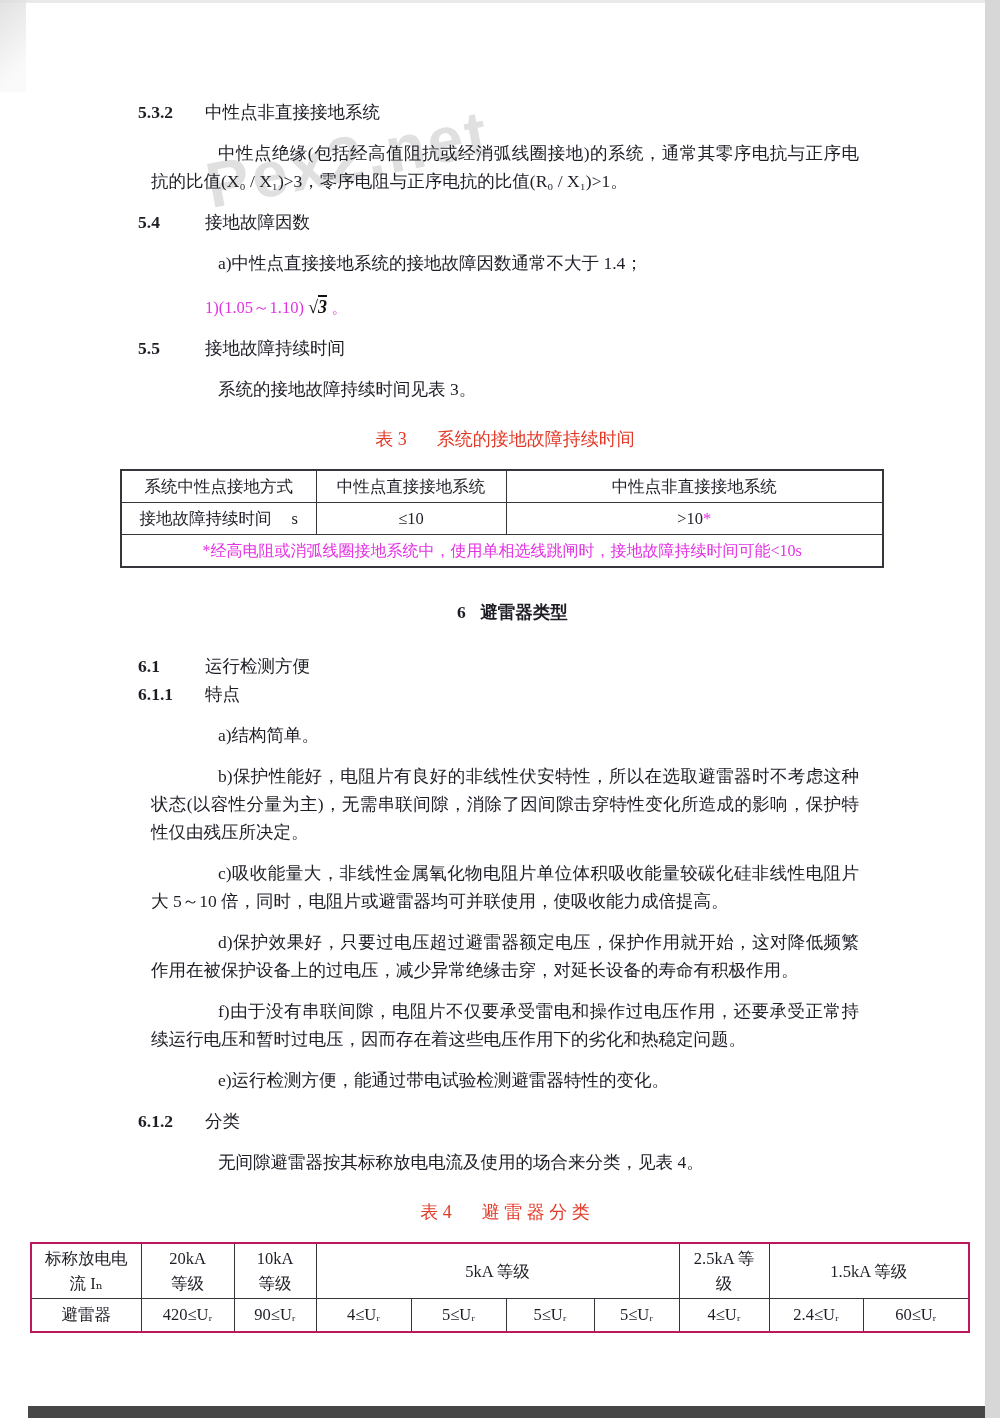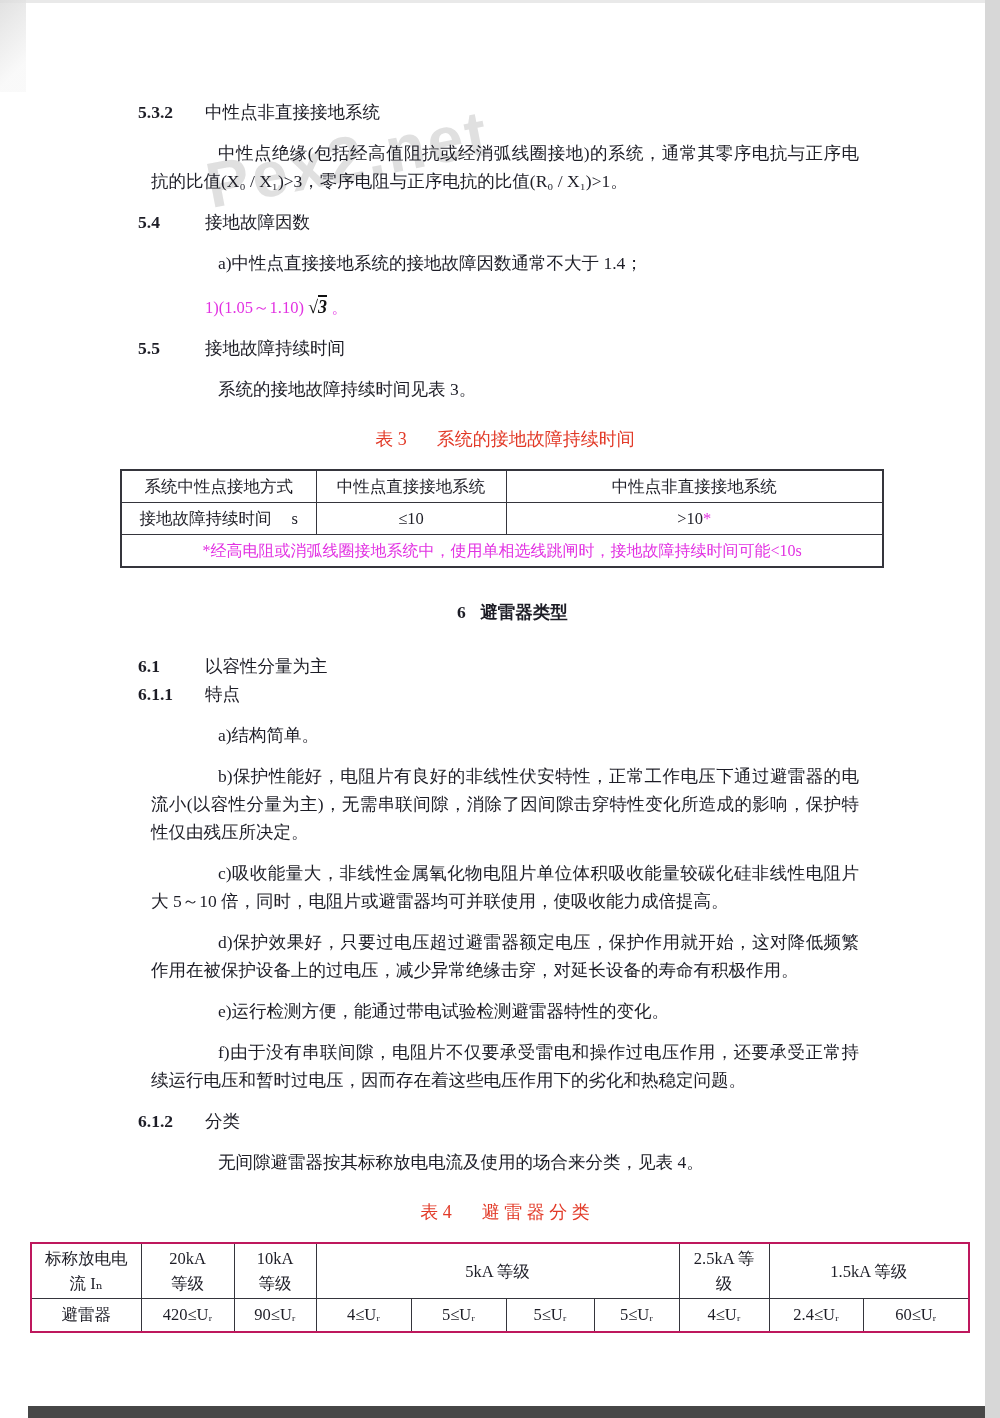--- a/index.html
+++ b/index.html
@@ -164,31 +164,31 @@
           <td colspan="3" class="magenta note-cell">*经高电阻或消弧线圈接地系统中，使用单相选线跳闸时，接地故障持续时间可能&lt;10s</td>
         </tr>
       </tbody>
     </table>
 
     <div class="heading mt30">
       <span class="num num-narrow">6</span><span class="title title-bold">避雷器类型</span>
     </div>
 
     <div class="heading mt26">
-      <span class="num">6.1</span><span class="title">以容性分量为主</span>
+      <span class="num">6.1</span><span class="title">运行检测方便</span>
     </div>
     <div class="heading">
       <span class="num">6.1.1</span><span class="title">特点</span>
     </div>
     <p class="para">a)结构简单。</p>
-    <p class="para">b)保护性能好，电阻片有良好的非线性伏安特性，正常工作电压下通过避雷器的电流小(以容性分量为主)，无需串联间隙，消除了因间隙击穿特性变化所造成的影响，保护特性仅由残压所决定。</p>
+    <p class="para">b)保护性能好，电阻片有良好的非线性伏安特性，所以在选取避雷器时不考虑这种状态(以容性分量为主)，无需串联间隙，消除了因间隙击穿特性变化所造成的影响，保护特性仅由残压所决定。</p>
     <p class="para">c)吸收能量大，非线性金属氧化物电阻片单位体积吸收能量较碳化硅非线性电阻片大 5～10 倍，同时，电阻片或避雷器均可并联使用，使吸收能力成倍提高。</p>
     <p class="para">d)保护效果好，只要过电压超过避雷器额定电压，保护作用就开始，这对降低频繁作用在被保护设备上的过电压，减少异常绝缘击穿，对延长设备的寿命有积极作用。</p>
+    <p class="para">f)由于没有串联间隙，电阻片不仅要承受雷电和操作过电压作用，还要承受正常持续运行电压和暂时过电压，因而存在着这些电压作用下的劣化和热稳定问题。</p>
     <p class="para">e)运行检测方便，能通过带电试验检测避雷器特性的变化。</p>
-    <p class="para">f)由于没有串联间隙，电阻片不仅要承受雷电和操作过电压作用，还要承受正常持续运行电压和暂时过电压，因而存在着这些电压作用下的劣化和热稳定问题。</p>
 
     <div class="heading">
       <span class="num">6.1.2</span><span class="title">分类</span>
     </div>
     <p class="para">无间隙避雷器按其标称放电电流及使用的场合来分类，见表 4。</p>
 
     <div class="caption">
       <span>表 4</span><span class="cap-title">避 雷 器 分 类</span>
     </div>
 

